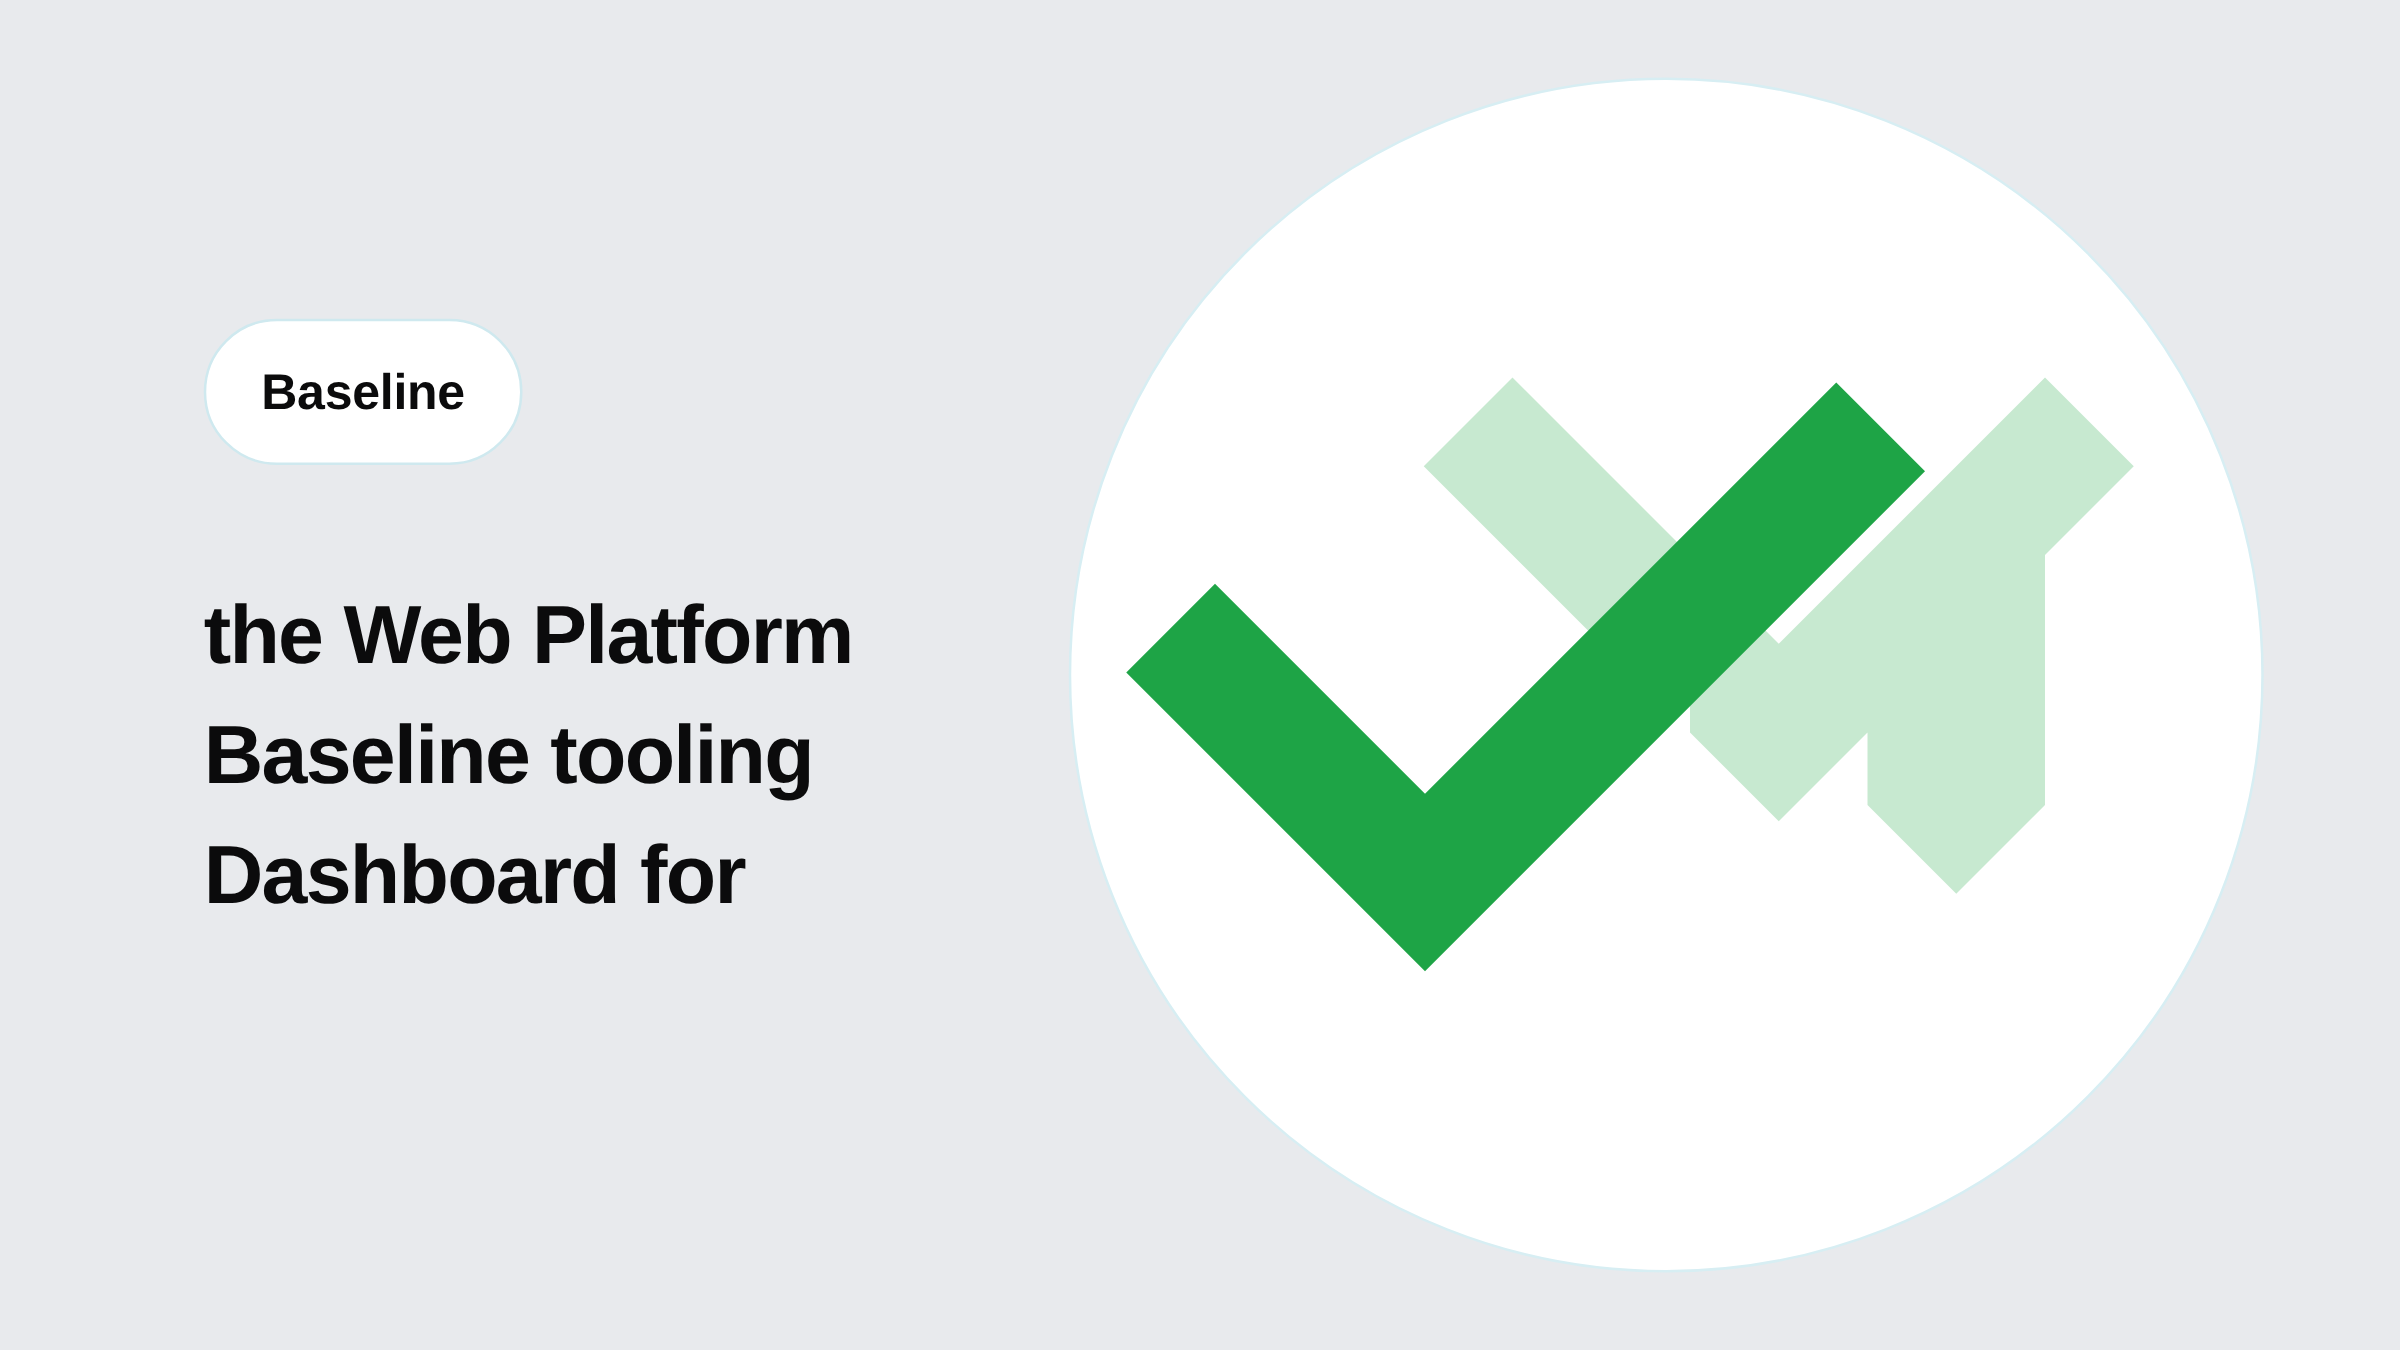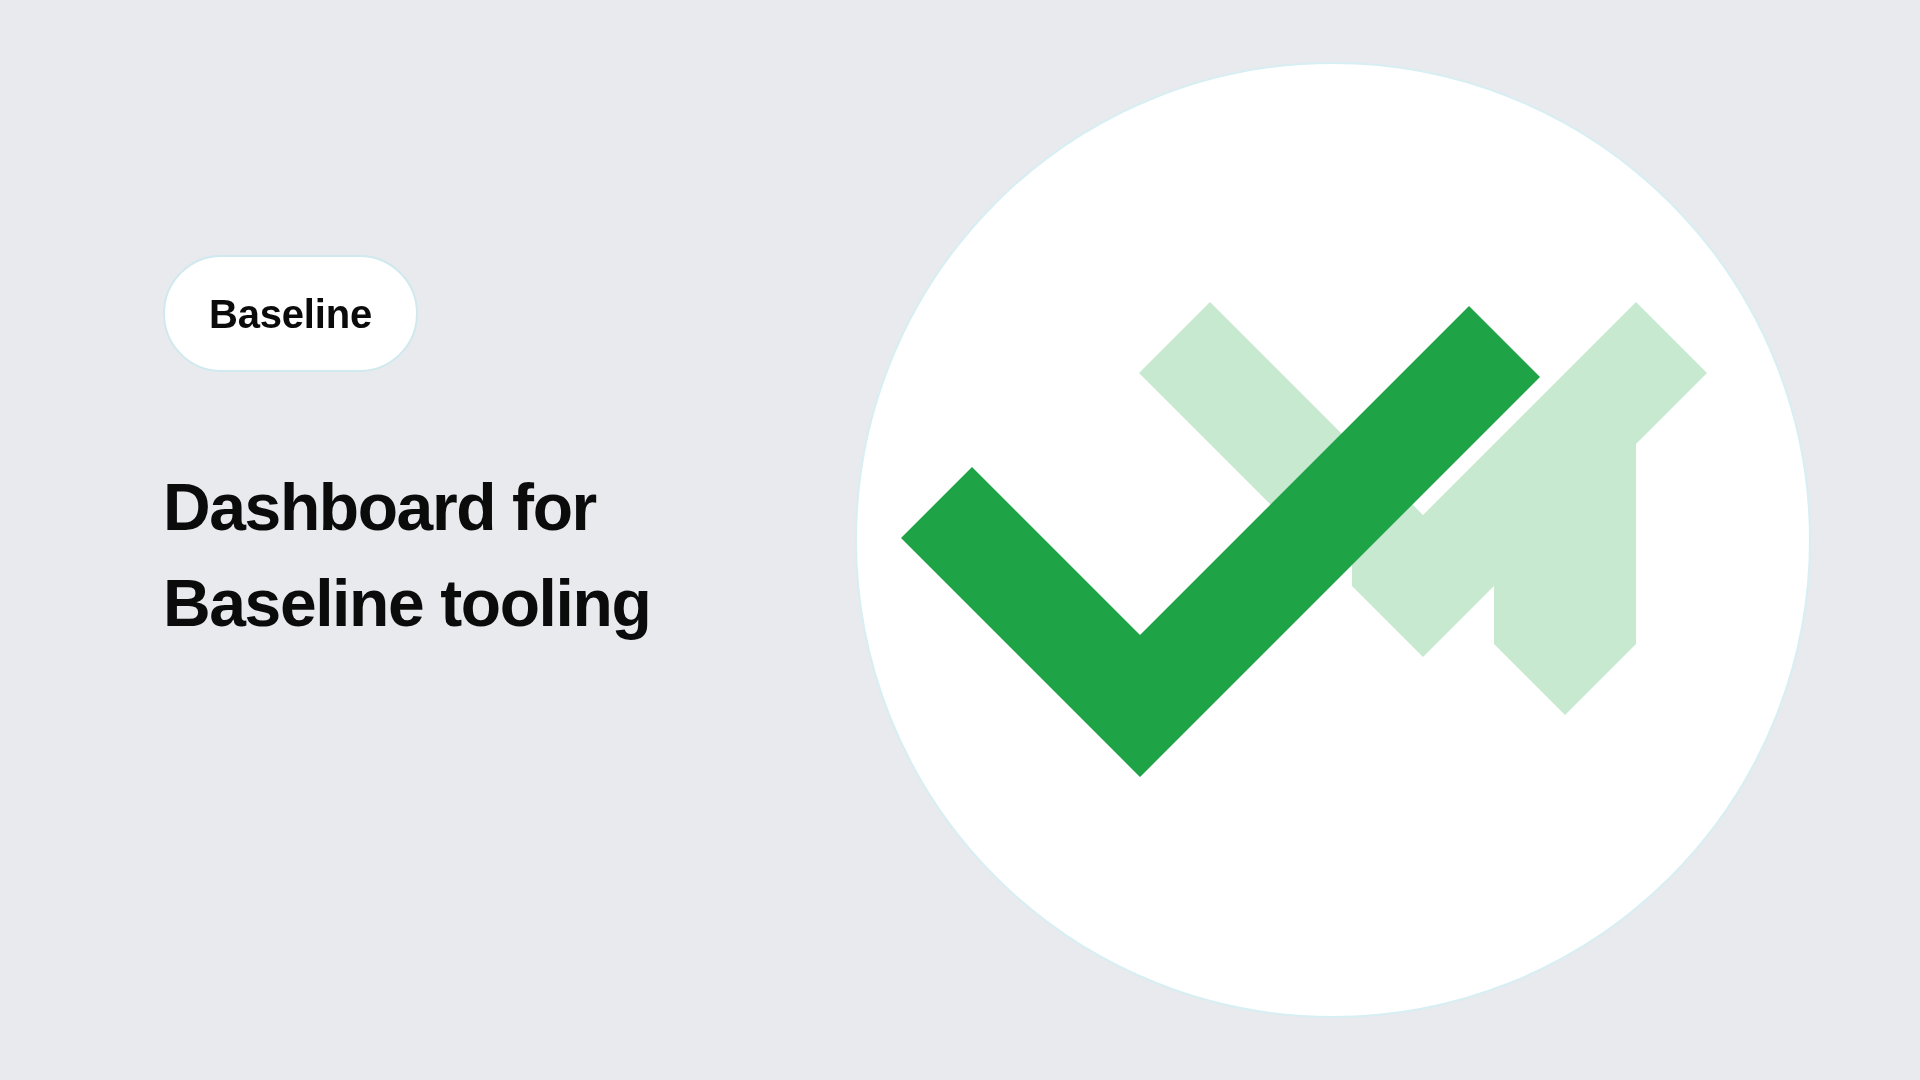--- a/index.html
+++ b/index.html
@@ -97,22 +97,23 @@
 
 <div id="card" style="background: rgb(232, 234, 237);">
 
   <div id="left-column">
 
     <div id="badge" style="background: rgb(255, 255, 255); border-color: rgb(207, 233, 239);">
       <span id="badge-label" style="color: rgb(11, 11, 12);">Baseline</span>
     </div>
 
     <h1 id="headline" style="color: rgb(11, 11, 12);">
+      <span class="hl-line">the Web Platform</span>
+      <span class="hl-line">Baseline tooling</span>
       <span class="hl-line">Dashboard for</span>
-      <span class="hl-line">Baseline tooling</span>
     </h1>
 
   </div>
 
   <div id="logo-circle" style="background: rgb(255, 255, 255); border-color: rgb(215, 238, 243);">
     <svg id="baseline-mark" viewBox="0 0 956 956" xmlns="http://www.w3.org/2000/svg">
 
       <path id="chevron-path" fill="#c7e9d0" d="M 282 309
                L 353 238
                L 566 451

